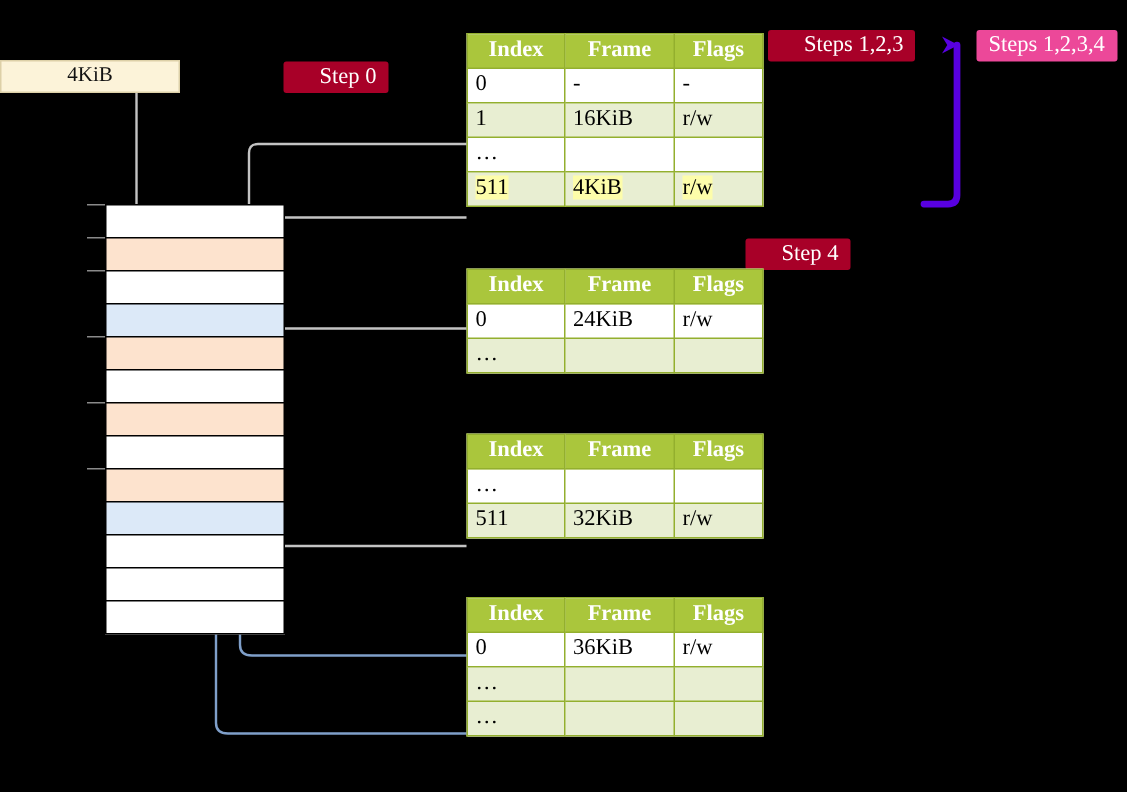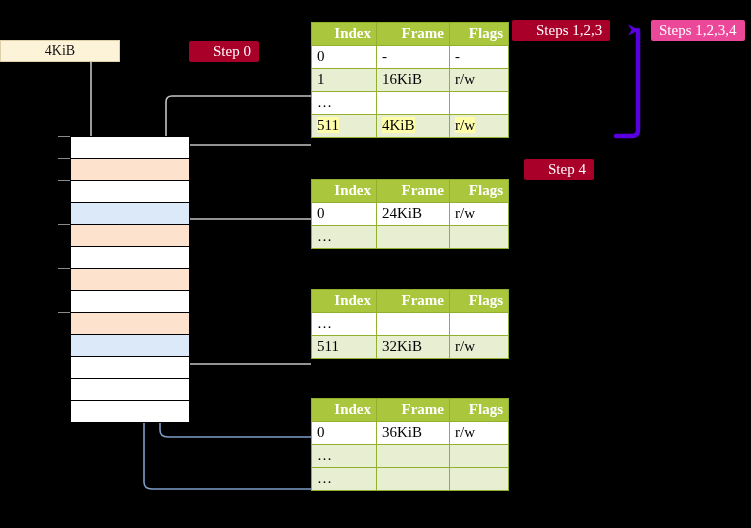--- a/index.html
+++ b/index.html
@@ -57,21 +57,21 @@
     border-collapse:collapse;
     font-family:"Liberation Serif", serif;
     font-size:15px;
     background:#ffffff;
     box-shadow:2px 2px 0 rgba(0,0,0,0.55);
   }
   .ptable th{
     background:#aac63c;
     color:#ffffff;
     font-weight:bold;
-    text-align:right;
+    text-align:center;
     padding:2px 5px 3px 5px;
     border:1px solid #93af2e;
     font-size:15px;
     white-space:nowrap;
   }
   .ptable td{
     border:1px solid #93af2e;
     padding:2px 5px 3px 5px;
     color:#000;
     background:#ffffff;
@@ -148,21 +148,21 @@
       <div class="memtick" style="left: -12px; top: 44px; width: 12px;"></div>
       <div class="memtick" style="left: -12px; top: 88px; width: 12px;"></div>
       <div class="memtick" style="left: -12px; top: 132px; width: 12px;"></div>
       <div class="memtick" style="left: -12px; top: 176px; width: 12px;"></div>
     </div>
 
   <div id="badges-host">
       <div class="badge red" style="left: 189px; top: 41px;">Step 0</div>
       <div class="badge red" style="left: 512px; top: 20px;">Steps 1,2,3</div>
       <div class="badge blue" style="left: 651px; top: 20px;">Steps 1,2,3,4</div>
-      <div class="badge red" style="left: 524px; top: 159px; text-align: center;">Step 4</div>
+      <div class="badge red" style="left: 497px; top: 159px; text-align: center;">Step 4</div>
     </div>
 
   <div id="tables-host">
       <table class="ptable" style="left: 311px; top: 22px;">
         <thead>
           <tr>
             <th class="c-index">Index</th>
             <th class="c-frame">Frame</th>
             <th class="c-flags">Flags</th>
           </tr>

